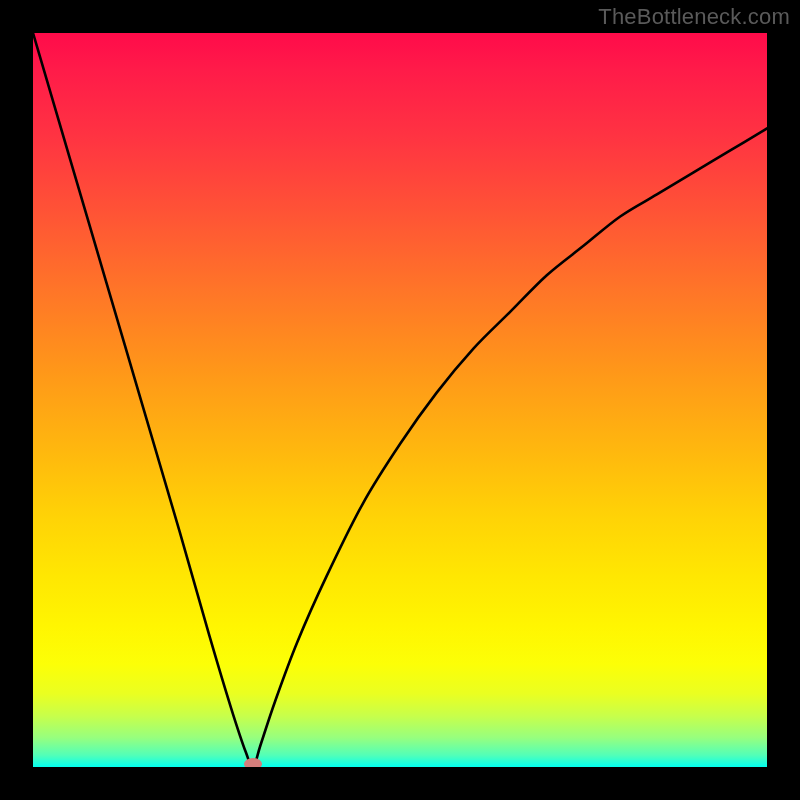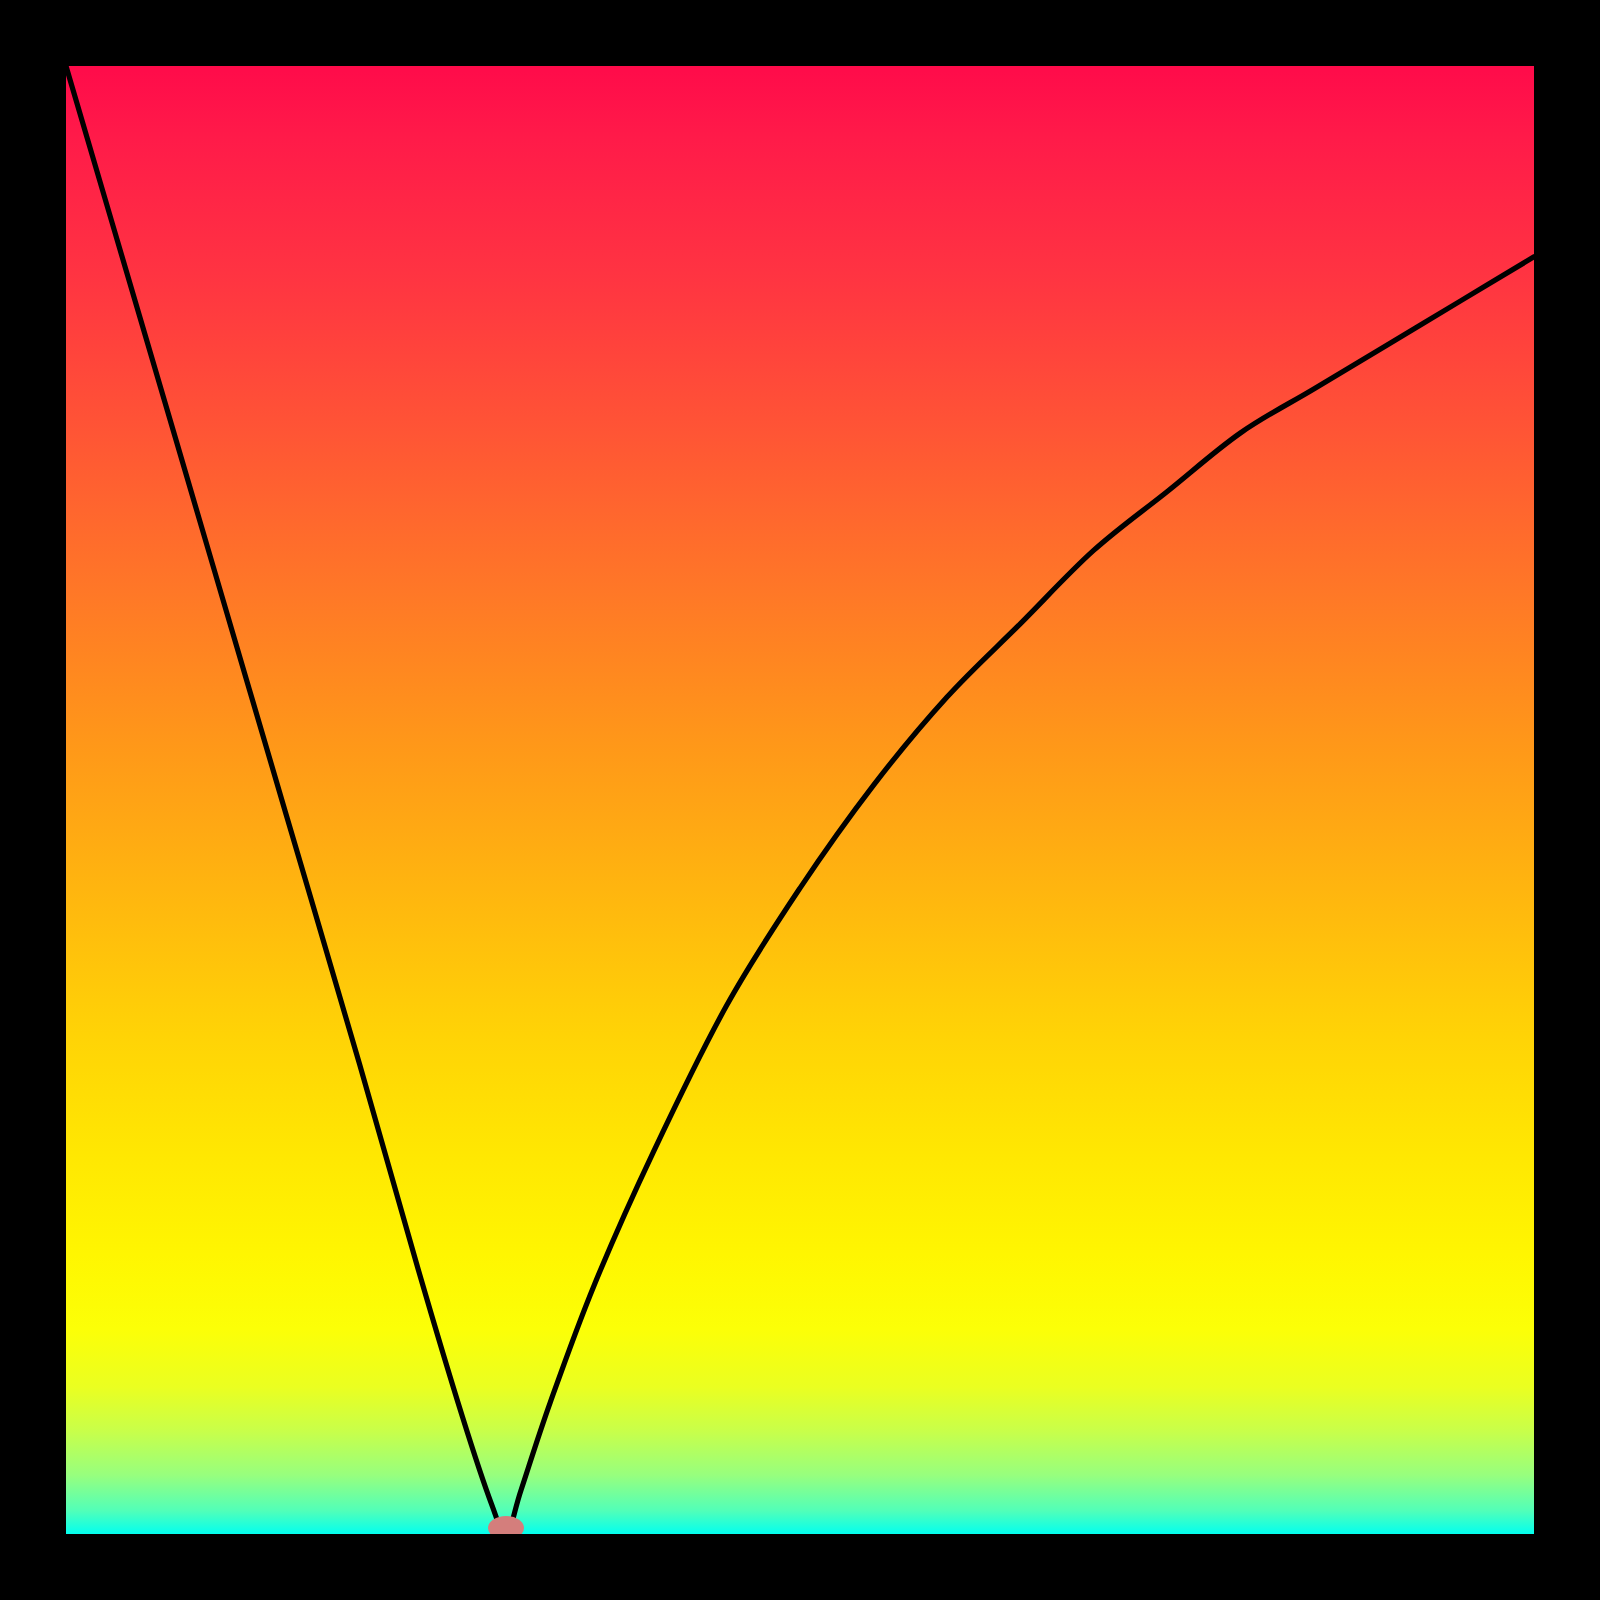--- a/index.html
+++ b/index.html
@@ -76,20 +76,21 @@
     top: 0;
     width: 100%;
     height: 100%;
     overflow: visible;
   }
 </style>
 </head>
 <body>
 
 <div class="frame">
+  <div class="watermark">TheBottleneck.com</div>
 
   <div class="plot-area">
     <div class="gradient-bg"></div>
 
     <svg class="curve" viewBox="0 0 734 734" preserveAspectRatio="none">
       <path id="curve-path" d="M 0.00 0.00 C 6.12 20.80, 24.47 83.19, 36.70 124.78 C 48.93 166.37, 61.17 207.97, 73.40 249.56 C 85.63 291.15, 97.87 332.75, 110.10 374.34 C 122.33 415.93, 135.79 461.20, 146.80 499.12 C 157.81 537.04, 167.60 572.52, 176.16 601.88 C 184.72 631.24, 192.06 655.71, 198.18 675.28 C 204.30 694.85, 209.19 709.53, 212.86 719.32 C 216.53 729.11, 217.75 735.22, 220.20 734.00 C 222.65 732.78, 223.87 722.99, 227.54 711.98 C 231.21 700.97, 236.10 685.07, 242.22 667.94 C 248.34 650.81, 255.68 630.02, 264.24 609.22 C 272.80 588.42, 282.59 566.40, 293.60 543.16 C 304.61 519.92, 318.07 491.78, 330.30 469.76 C 342.53 447.74, 354.77 429.39, 367.00 411.04 C 379.23 392.69, 391.47 375.56, 403.70 359.66 C 415.93 343.76, 428.17 329.08, 440.40 315.62 C 452.63 302.16, 464.87 291.15, 477.10 278.92 C 489.33 266.69, 501.57 253.23, 513.80 242.22 C 526.03 231.21, 538.27 222.65, 550.50 212.86 C 562.73 203.07, 574.97 192.06, 587.20 183.50 C 599.43 174.94, 611.67 168.82, 623.90 161.48 C 636.13 154.14, 648.37 146.80, 660.60 139.46 C 672.83 132.12, 685.07 124.78, 697.30 117.44 C 709.53 110.10, 727.88 99.09, 734.00 95.42" fill="none" stroke="#000000" stroke-width="2.6" stroke-linejoin="round" stroke-linecap="round"></path>
     </svg>
 
     <div id="marker" class="marker" style="left: 220.2px; top: 731px;"></div>
   </div>

